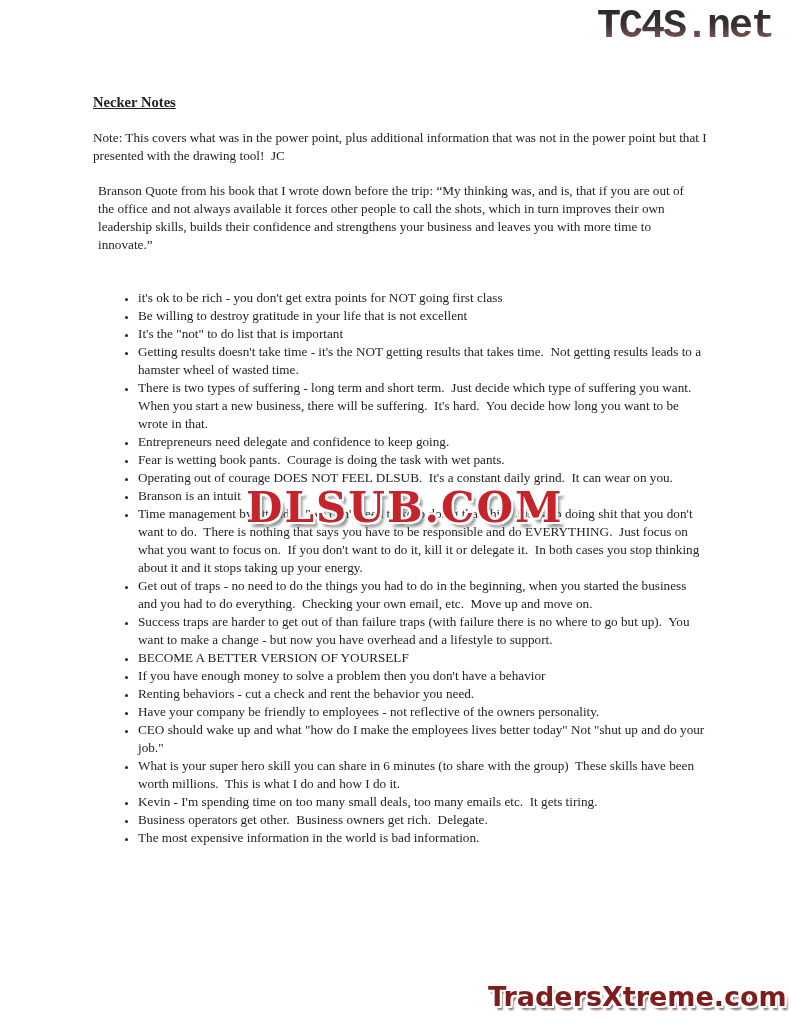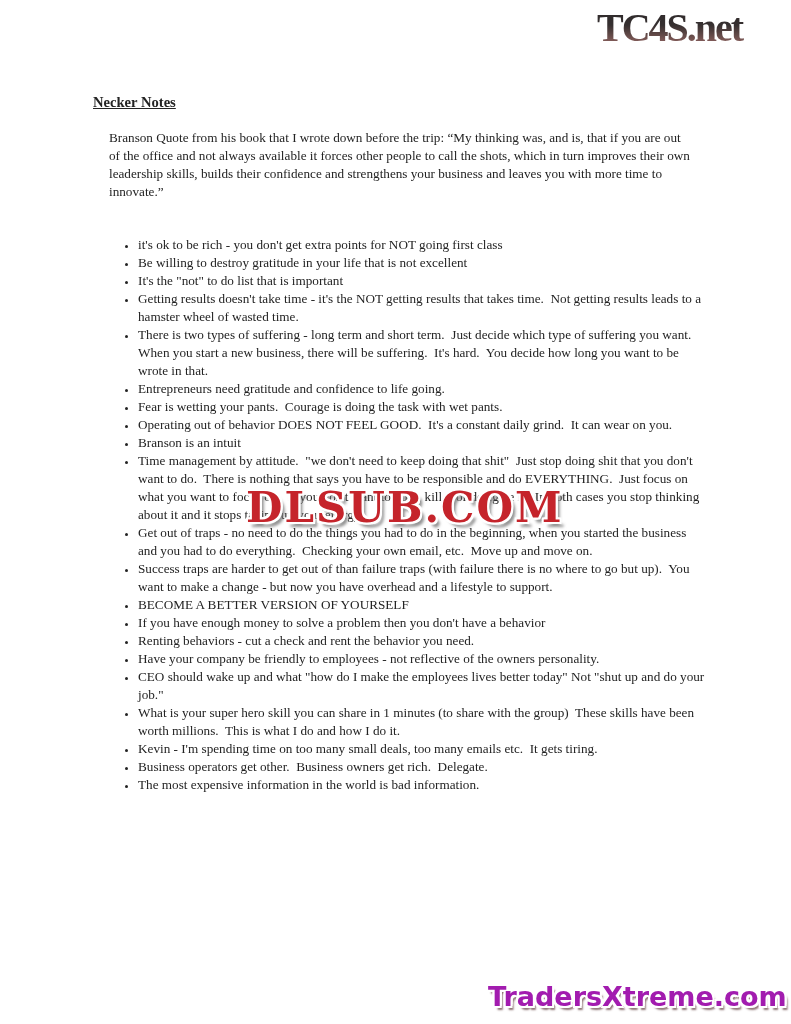--- a/index.html
+++ b/index.html
@@ -12,21 +12,21 @@
     font-family: "Liberation Serif", serif;
     color: #232323;
   }
 
   
   .tc4s-logo {
     position: absolute;
     top: 4px;
     left: 597px;
     width: 190px;
-    font-family: Liberation Serif, serif;
+    font-family: Liberation Mono, monospace;
     font-weight: bold;
     font-size: 40px;
     letter-spacing: -2px;
     color: #4a3b3a;
     background: linear-gradient(180deg, #2c2729 0%, #363030 45%, #8c615e 85%, #a5746f 100%);
     -webkit-background-clip: text;
     background-clip: text;
     -webkit-text-fill-color: transparent;
     white-space: nowrap;
   }
@@ -41,21 +41,21 @@
     line-height: 18px;
   }
   .doc-title {
     margin: 0 0 18px 0;
     font-size: 14.6px;
     font-weight: bold;
     text-decoration: underline;
     line-height: 18px;
   }
   .para { margin: 0 0 17px 0; white-space: pre-wrap; }
-  .para.quote { margin: 16px; }
+  .para.quote { margin: 5px; }
 
   .bullet-list {
     margin: 35px 0 0 0;
     padding: 0 0 0 45px;
     list-style: disc outside;
   }
   .bullet-list li {
     margin: 0;
     padding: 0;
     white-space: pre-wrap;
@@ -83,78 +83,79 @@
 
   
   .tradersxtreme-watermark {
     position: absolute;
     left: 488px;
     top: 982px;
     font-family: "DejaVu Sans", sans-serif;
     font-weight: bold;
     font-size: 27px;
     line-height: 30px;
-    color: #a21caf;
+    color: #7f1d1d;
     white-space: nowrap;
     text-shadow:
       -2px -2px 0 #ffffff, 2px -2px 0 #ffffff, -2px 2px 0 #ffffff, 2px 2px 0 #ffffff,
       -2px 0 0 #ffffff, 2px 0 0 #ffffff, 0 -2px 0 #ffffff, 0 2px 0 #ffffff,
       3px 4px 2px rgba(80,40,40,0.65);
   }
 </style>
 </head>
 <body>
 
 <div class="page">
 
   <div class="tc4s-logo">TC4S.net</div>
 
   <div class="content">
     <h1 class="doc-title">Necker Notes</h1>
 
+    <p class="para">Note: This covers what was in the power point, plus additional information that was not in the power point but that I presented with the drawing tool!  JC</p>
 
     <p class="para quote">Branson Quote from his book that I wrote down before the trip: “My thinking was, and is, that if you are out of the office and not always available it forces other people to call the shots, which in turn improves their own leadership skills, builds their confidence and strengthens your business and leaves you with more time to innovate.”</p>
 
     <ul class="bullet-list">
 
         <li>it's ok to be rich - you don't get extra points for NOT going first class</li>
 
         <li>Be willing to destroy gratitude in your life that is not excellent</li>
 
         <li>It's the "not" to do list that is important</li>
 
         <li>Getting results doesn't take time - it's the NOT getting results that takes time.  Not getting results leads to a hamster wheel of wasted time.</li>
 
         <li>There is two types of suffering - long term and short term.  Just decide which type of suffering you want.  When you start a new business, there will be suffering.  It's hard.  You decide how long you want to be wrote in that.</li>
 
-        <li>Entrepreneurs need gratitude and confidence to life going.</li>
+        <li>Entrepreneurs need delegate and confidence to keep going.</li>
 
-        <li>Fear is wetting your pants.  Courage is doing the task with wet pants.</li>
+        <li>Fear is wetting book pants.  Courage is doing the task with wet pants.</li>
 
-        <li>Operating out of behavior DOES NOT FEEL GOOD.  It's a constant daily grind.  It can wear on you.</li>
+        <li>Operating out of courage DOES NOT FEEL DLSUB.  It's a constant daily grind.  It can wear on you.</li>
 
         <li>Branson is an intuit</li>
 
         <li>Time management by attitude.  "we don't need to keep doing that shit"  Just stop doing shit that you don't want to do.  There is nothing that says you have to be responsible and do EVERYTHING.  Just focus on what you want to focus on.  If you don't want to do it, kill it or delegate it.  In both cases you stop thinking about it and it stops taking up your energy.</li>
 
         <li>Get out of traps - no need to do the things you had to do in the beginning, when you started the business and you had to do everything.  Checking your own email, etc.  Move up and move on.</li>
 
         <li>Success traps are harder to get out of than failure traps (with failure there is no where to go but up).  You want to make a change - but now you have overhead and a lifestyle to support.</li>
 
         <li>BECOME A BETTER VERSION OF YOURSELF</li>
 
         <li>If you have enough money to solve a problem then you don't have a behavior</li>
 
         <li>Renting behaviors - cut a check and rent the behavior you need.</li>
 
         <li>Have your company be friendly to employees - not reflective of the owners personality.</li>
 
         <li>CEO should wake up and what "how do I make the employees lives better today" Not "shut up and do your job."</li>
 
-        <li>What is your super hero skill you can share in 1 minutes (to share with the group)  These skills have been worth millions.  This is what I do and how I do it.</li>
+        <li>What is your super hero skill you can share in 6 minutes (to share with the group)  These skills have been worth millions.  This is what I do and how I do it.</li>
 
         <li>Kevin - I'm spending time on too many small deals, too many emails etc.  It gets tiring.</li>
 
         <li>Business operators get other.  Business owners get rich.  Delegate.</li>
 
         <li>The most expensive information in the world is bad information.</li>
       </ul>
   </div>
 
   <div class="dlsub-watermark">DLSUB.COM</div>

